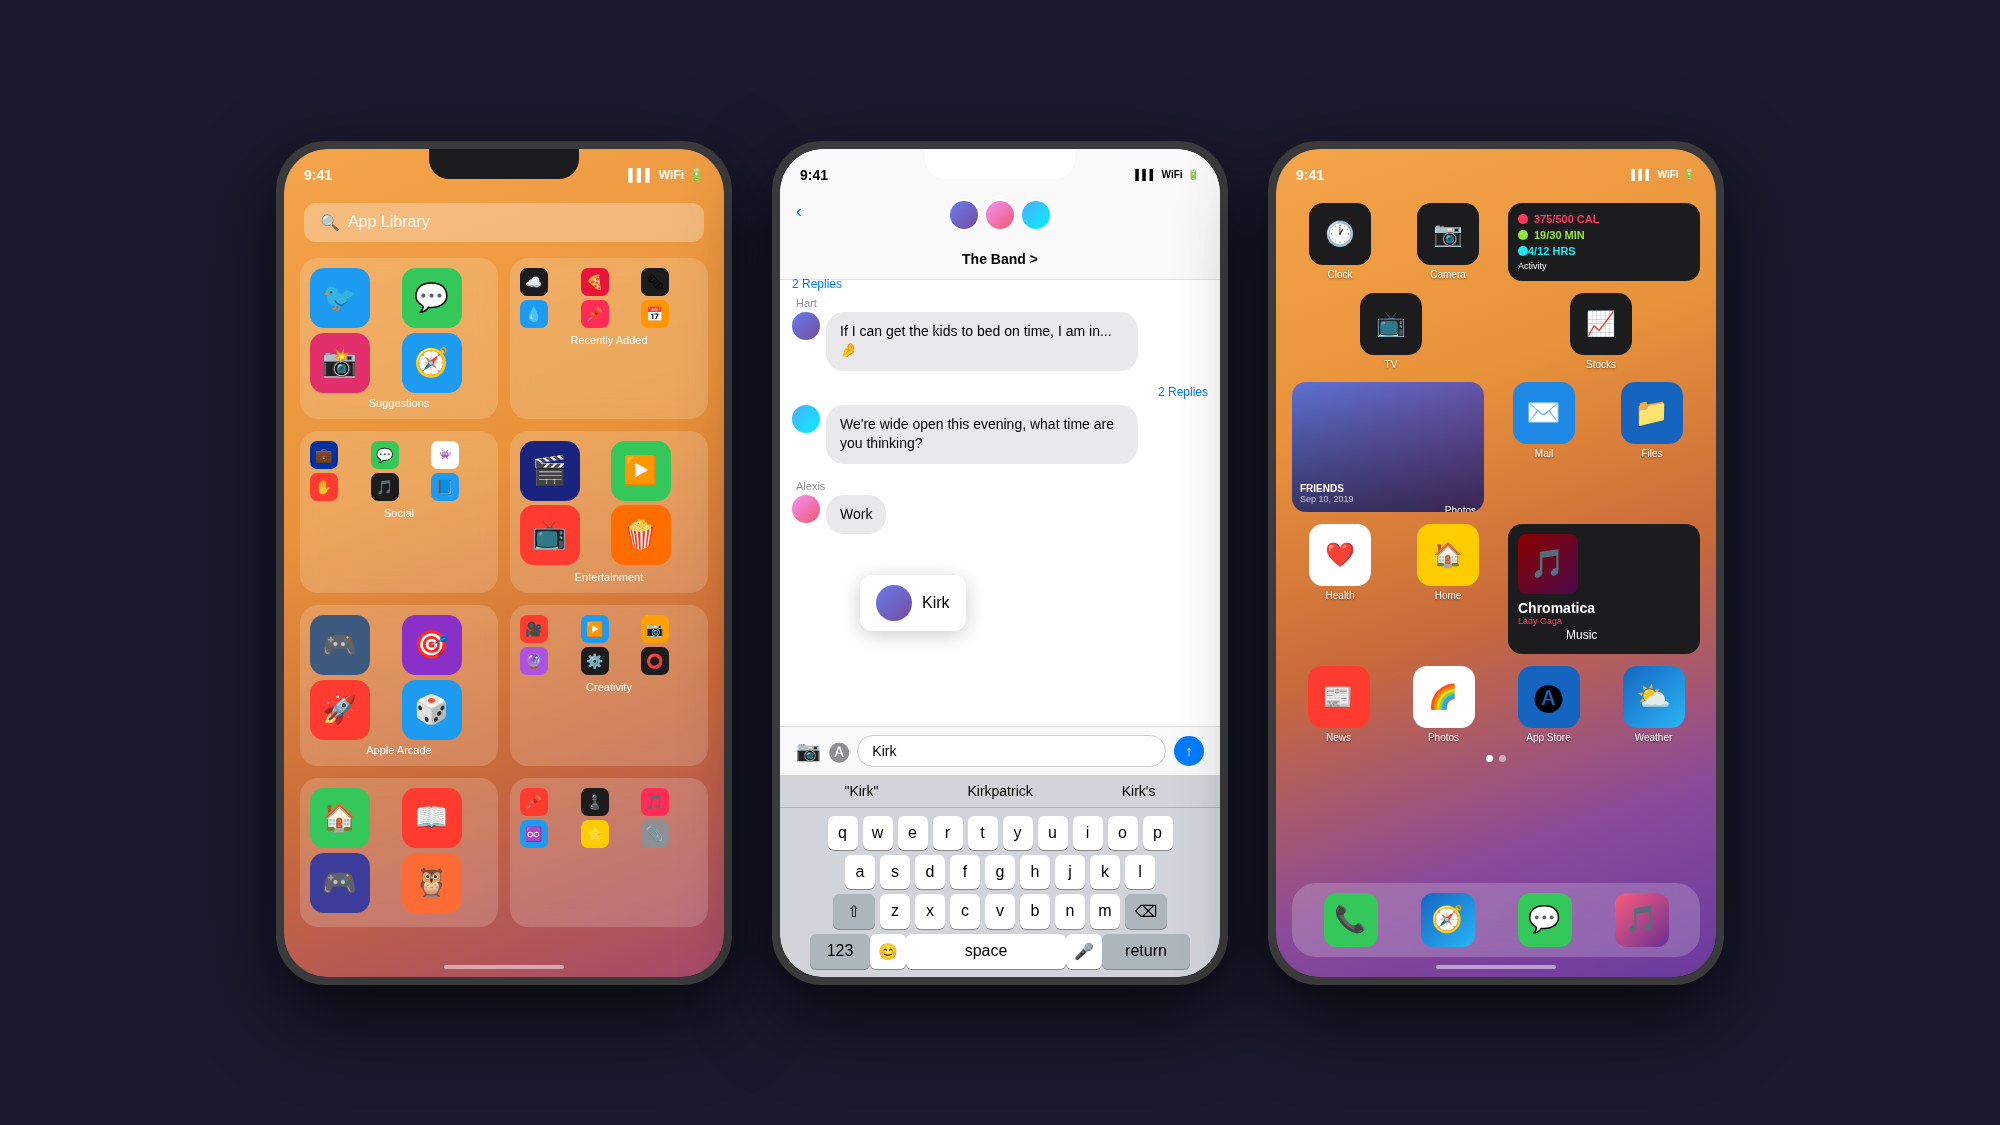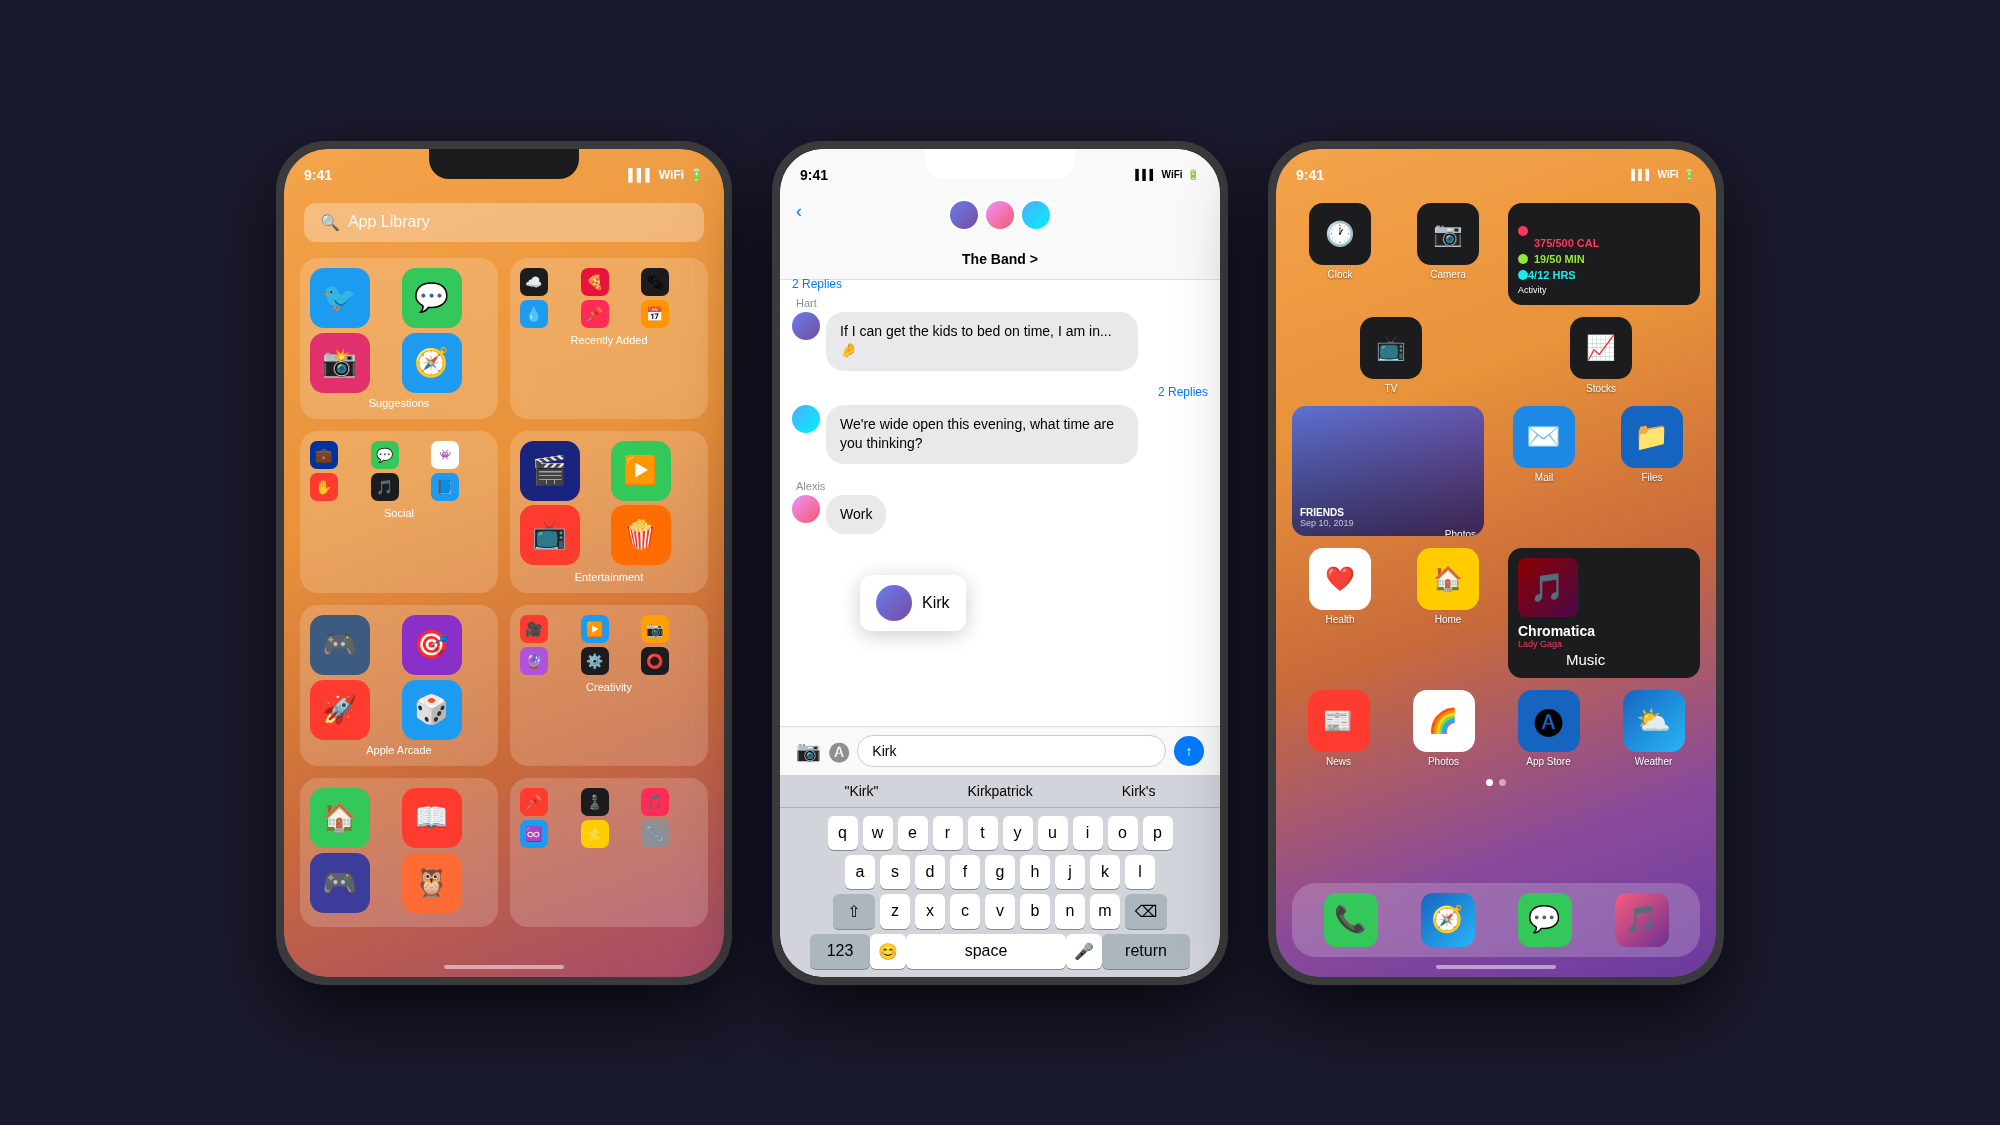--- a/index.html
+++ b/index.html
@@ -632,25 +632,25 @@
           <span class="home-label">Clock</span>
         </div>
         <div class="home-app">
           <div class="home-icon bg-dark" style="font-size:24px;">📷</div>
           <span class="home-label">Camera</span>
         </div>
 
         <div style="background:#1c1c1e;border-radius:14px;padding:10px;display:flex;flex-direction:column;justify-content:center;">
           <div style="display:flex;align-items:center;gap:6px;margin-bottom:4px;">
             <div style="width:10px;height:10px;border-radius:50%;background:#ff375f;"></div>
-            <span style="color:#ff375f;font-size:11px;font-weight:600;margin-top:24px;">375/500 CAL</span>
+            <span style="color:#ff375f;font-size:11px;font-weight:600;">375/500 CAL</span>
           </div>
           <div style="display:flex;align-items:center;gap:6px;margin-bottom:4px;">
             <div style="width:10px;height:10px;border-radius:50%;background:#92e836;"></div>
-            <span style="color:#92e836;font-size:11px;font-weight:600;">19/50 MIN</span>
+            <span style="color:#92e836;font-size:11px;font-weight:600;">19/30 MIN</span>
           </div>
           <div style="display:flex;align-items:center;">
             <div style="width:10px;height:10px;border-radius:50%;background:#1de9ef;"></div>
             <span style="color:#1de9ef;font-size:11px;font-weight:600;">4/12 HRS</span>
           </div>
           <div style="color:#fff;font-size:9px;margin-top:4px;">Activity</div>
         </div>
       </div>
 
       <div style="display:grid;grid-template-columns:1fr 1fr;gap:12px;margin-bottom:12px;">
@@ -691,21 +691,21 @@
         </div>
         <div class="home-app">
           <div class="home-icon bg-yellow" style="font-size:24px;">🏠</div>
           <span class="home-label">Home</span>
         </div>
 
         <div style="background:#1c1c1e;border-radius:14px;height:130px;overflow:hidden;position:relative;display:flex;flex-direction:column;padding:10px;">
           <div style="background:linear-gradient(135deg,#8B0000,#4a0a4a);width:60px;height:60px;border-radius:8px;margin-bottom:6px;display:flex;align-items:center;justify-content:center;font-size:28px;">🎵</div>
           <div style="color:#fff;font-size:14px;font-weight:700;">Chromatica</div>
           <div style="color:#ff375f;font-size:9px;">Lady Gaga</div>
-          <div style="color:#fff;font-size:15px;margin-top:2px;padding-left:48px;">Music</div>
+          <div style="color:#fff;font-size:12px;margin-top:2px;padding-left:48px;">Music</div>
         </div>
       </div>
 
       <div style="display:grid;grid-template-columns:repeat(4,1fr);gap:12px;margin-bottom:12px;">
         <div class="home-app">
           <div class="home-icon bg-red" style="font-size:24px;">📰</div>
           <span class="home-label">News</span>
         </div>
         <div class="home-app">
           <div class="home-icon bg-white" style="font-size:24px;">🌈</div>

